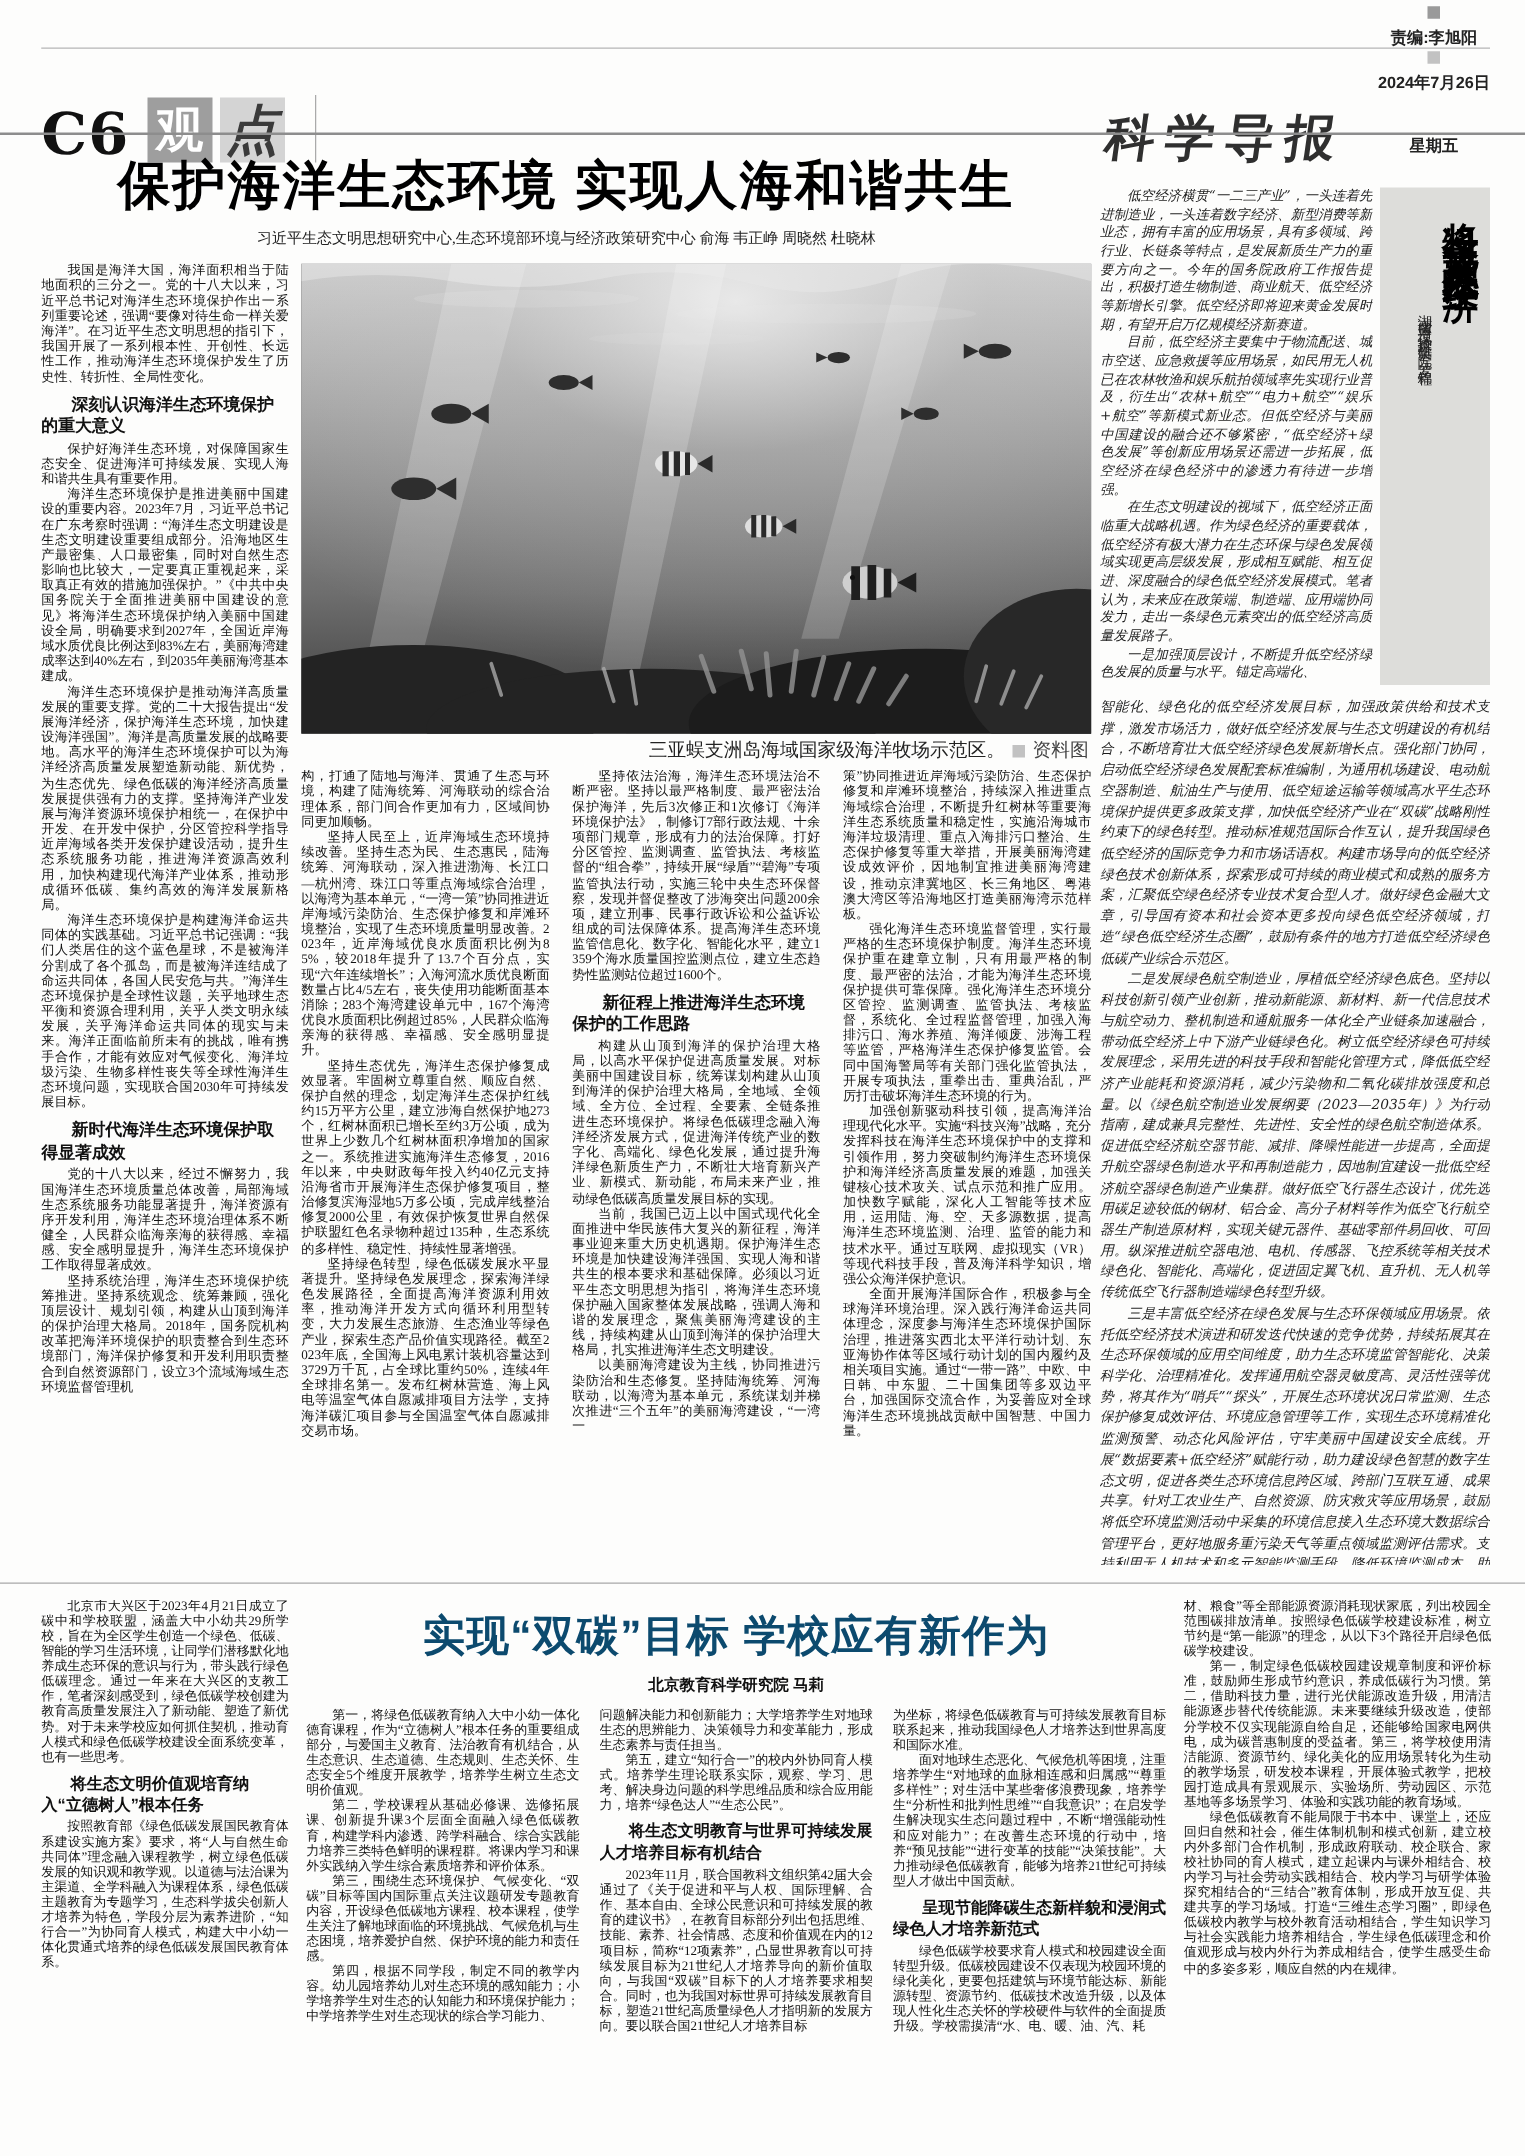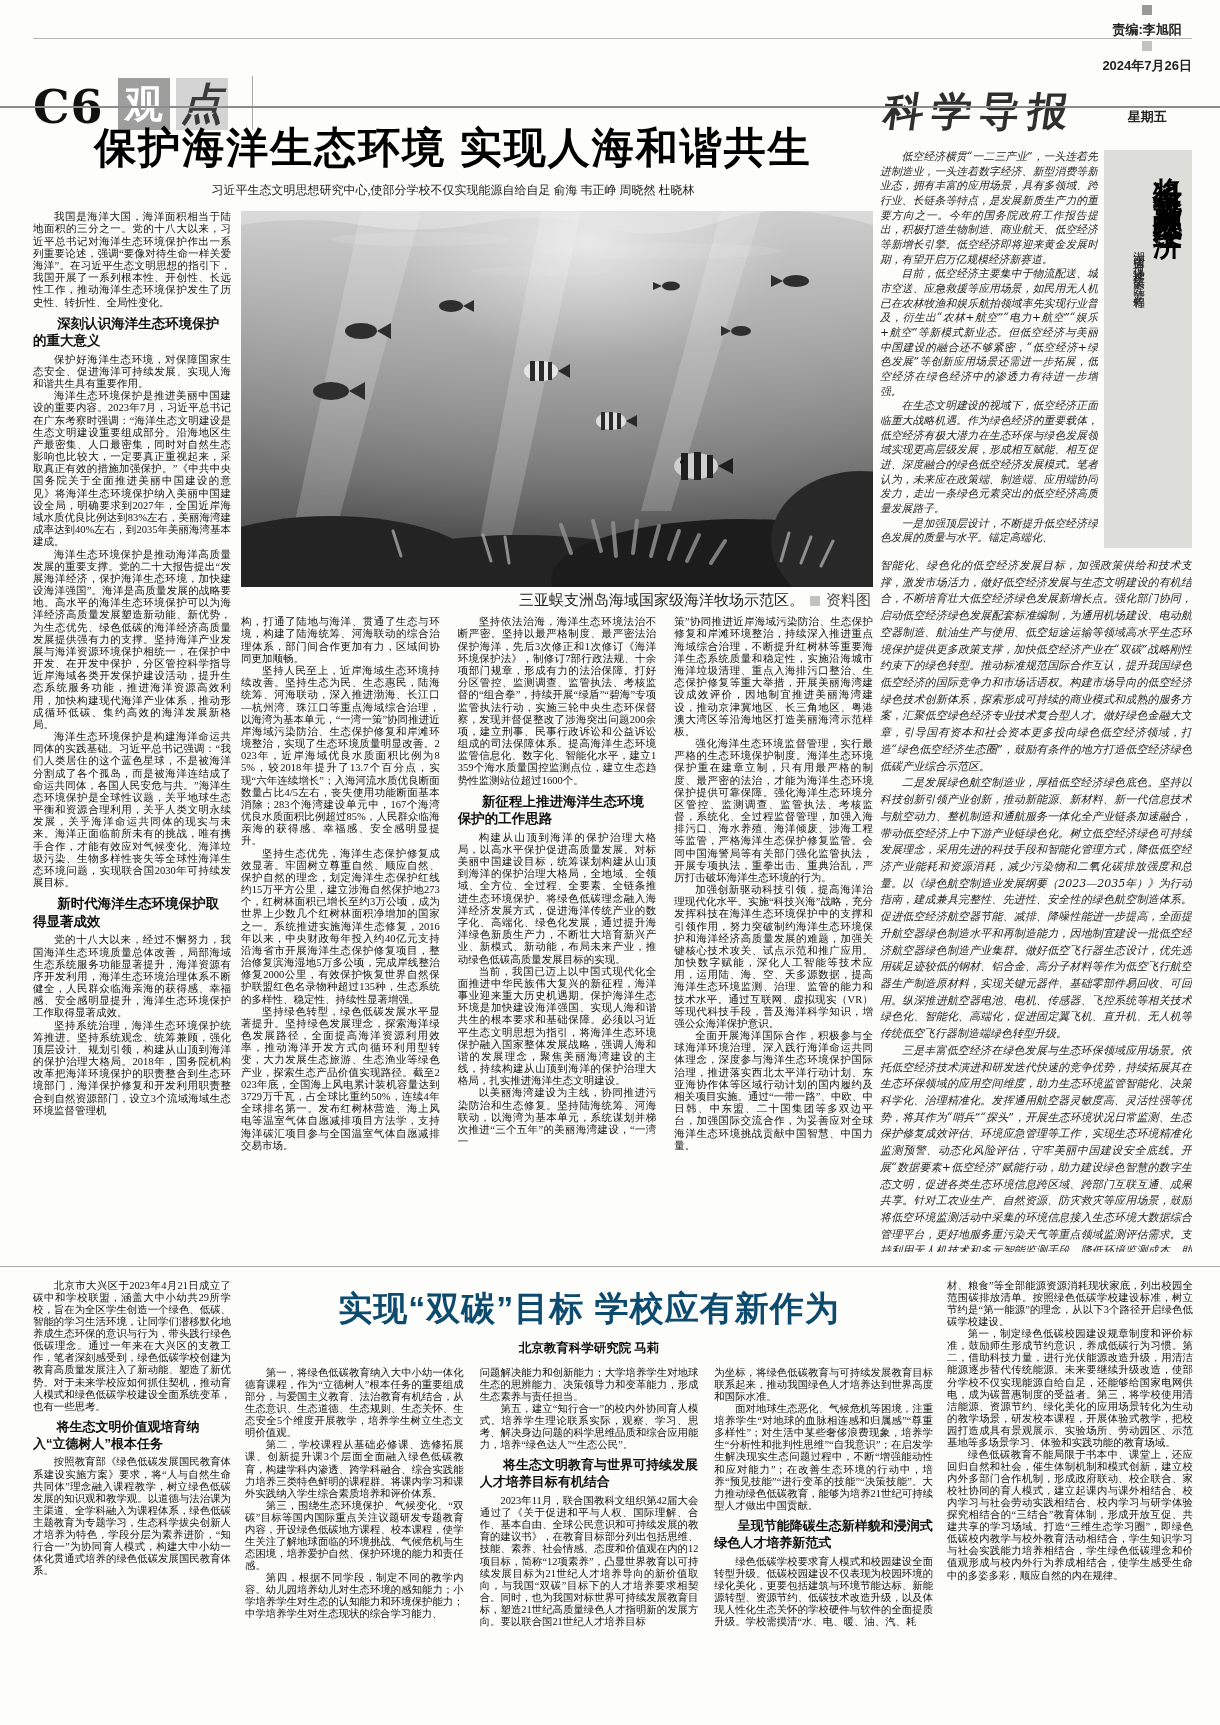--- a/index.html
+++ b/index.html
@@ -99,21 +99,21 @@
             <span>责编:李旭阳</span>
           </div>
         <div class="row"><span class="sq light"></span><span>2024年7月26日</span>&nbsp;&nbsp;<span>星期五</span></div>
       </div>
     </div>
   </div>
   <div class="rule-bot"></div>
 
   <div class="main-zone">
     <h1>保护海洋生态环境 实现人海和谐共生</h1>
-    <p class="byline">习近平生态文明思想研究中心,使部分学校不仅实现能源自给自足 俞海 韦正峥 周晓然 杜晓林</p>
+    <p class="byline">习近平生态文明思想研究中心,生态环境部环境与经济政策研究中心 俞海 韦正峥 周晓然 杜晓林</p>
     <div class="main-cols">
       <div class="mcol1 col">
           <p class="para">我国是海洋大国，海洋面积相当于陆地面积的三分之一。党的十八大以来，习近平总书记对海洋生态环境保护作出一系列重要论述，强调“要像对待生命一样关爱海洋”。在习近平生态文明思想的指引下，我国开展了一系列根本性、开创性、长远性工作，推动海洋生态环境保护发生了历史性、转折性、全局性变化。</p>
           <h4 class="colhead">深刻认识海洋生态环境保护的重大意义</h4>
           <p class="para">保护好海洋生态环境，对保障国家生态安全、促进海洋可持续发展、实现人海和谐共生具有重要作用。</p>
           <p class="para">海洋生态环境保护是推进美丽中国建设的重要内容。2023年7月，习近平总书记在广东考察时强调：“海洋生态文明建设是生态文明建设重要组成部分。沿海地区生产最密集、人口最密集，同时对自然生态影响也比较大，一定要真正重视起来，采取真正有效的措施加强保护。”《中共中央国务院关于全面推进美丽中国建设的意见》将海洋生态环境保护纳入美丽中国建设全局，明确要求到2027年，全国近岸海域水质优良比例达到83%左右，美丽海湾建成率达到40%左右，到2035年美丽海湾基本建成。</p>
           <p class="para">海洋生态环境保护是推动海洋高质量发展的重要支撑。党的二十大报告提出“发展海洋经济，保护海洋生态环境，加快建设海洋强国”。海洋是高质量发展的战略要地。高水平的海洋生态环境保护可以为海洋经济高质量发展塑造新动能、新优势，为生态优先、绿色低碳的海洋经济高质量发展提供强有力的支撑。坚持海洋产业发展与海洋资源环境保护相统一，在保护中开发、在开发中保护，分区管控科学指导近岸海域各类开发保护建设活动，提升生态系统服务功能，推进海洋资源高效利用，加快构建现代海洋产业体系，推动形成循环低碳、集约高效的海洋发展新格局。</p>
           <p class="para">海洋生态环境保护是构建海洋命运共同体的实践基础。习近平总书记强调：“我们人类居住的这个蓝色星球，不是被海洋分割成了各个孤岛，而是被海洋连结成了命运共同体，各国人民安危与共。”海洋生态环境保护是全球性议题，关乎地球生态平衡和资源合理利用，关乎人类文明永续发展，关乎海洋命运共同体的现实与未来。海洋正面临前所未有的挑战，唯有携手合作，才能有效应对气候变化、海洋垃圾污染、生物多样性丧失等全球性海洋生态环境问题，实现联合国2030年可持续发展目标。</p>
           <h4 class="colhead">新时代海洋生态环境保护取得显著成效</h4>
           <p class="para">党的十八大以来，经过不懈努力，我国海洋生态环境质量总体改善，局部海域生态系统服务功能显著提升，海洋资源有序开发利用，海洋生态环境治理体系不断健全，人民群众临海亲海的获得感、幸福感、安全感明显提升，海洋生态环境保护工作取得显著成效。</p>

